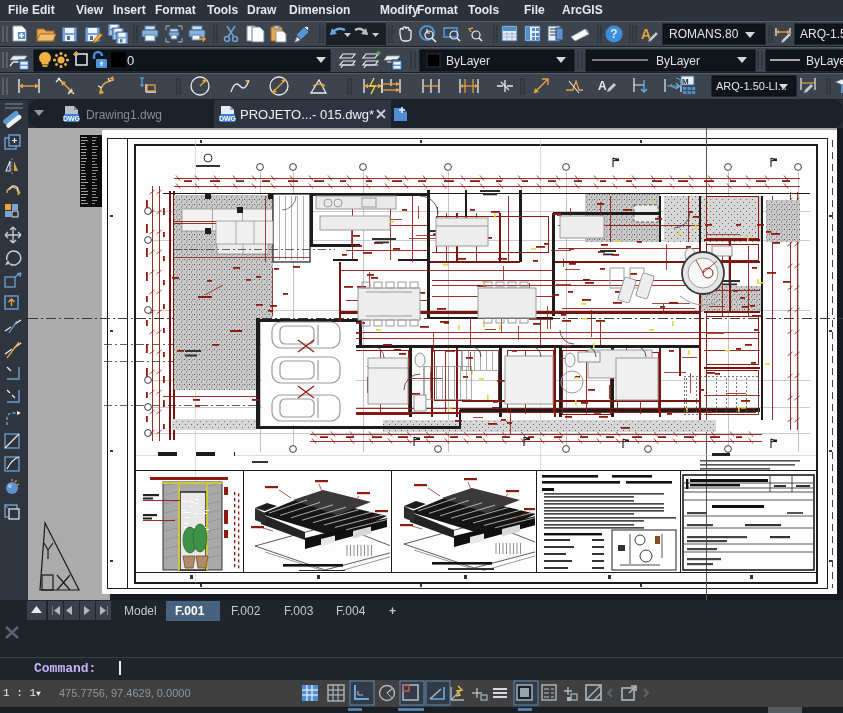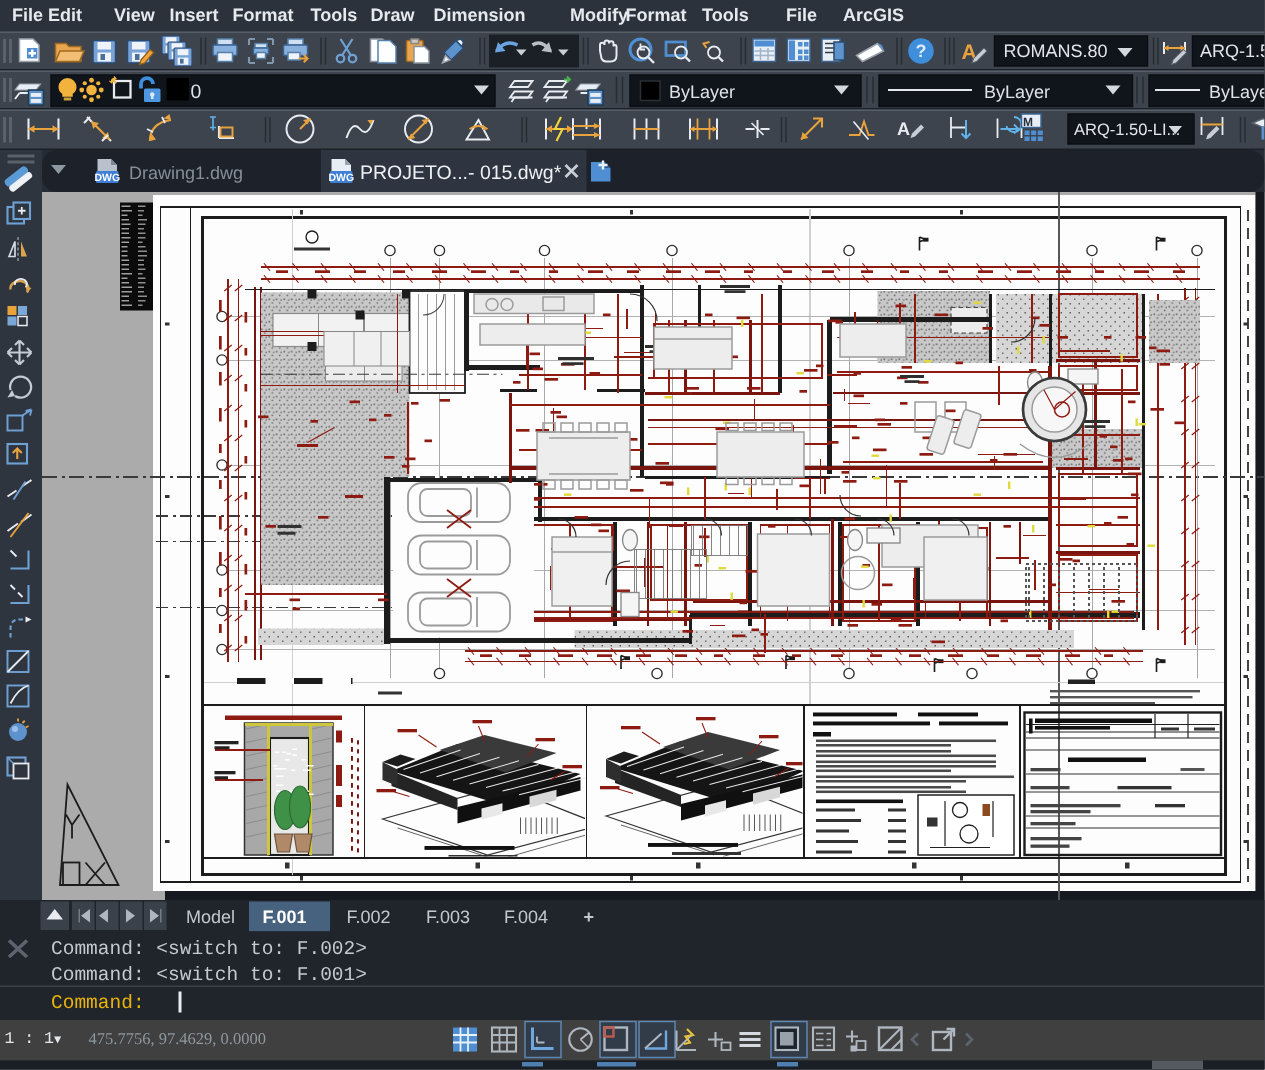--- a/index.html
+++ b/index.html
@@ -8,21 +8,21 @@
   .abs { position:absolute; }
   #menubar { left:0; top:0; width:843px; height:21px; background:#2b323c; color:#e6eaee; font-size:12px; }
   #menubar span { position:absolute; top:3px;font-weight:bold; }
   .tbrow { left:0; width:843px; background:#3e444e; border-top:1px solid #565d66; border-bottom:1px solid #1b2027; }
   #canvas { left:28px; top:128px; width:815px; height:472px; background:#ababab; }
   #tabbar { left:28px; top:100px; width:815px; height:28px; background:#1d222a;border-radius:10px; }
   #lefttb { left:0; top:100px; width:28px; height:500px; background:#2f353e; }
   #laytabs { left:0; top:600px; width:843px; height:21px; background:#20252c; color:#c6ccd3; font-size:12px; }
   #cmd { left:0; top:621px; width:843px; height:59px; background:#20252c; font-family:"Liberation Mono",monospace; }
   #cmd .hist { position:absolute; left:34px; top:3px; color:#c3c9d0; font-size:13px; line-height:17px; white-space:pre; }
-  #cmd .inp  { position:absolute; left:34px; top:40px; color:#eab308; font-size:13px; }
+  #cmd .inp  { position:absolute; left:34px; top:40px; color:#c4b5fd; font-size:13px;font-weight:bold; }
   #status { left:0; top:680px; width:843px; height:27px; background:#404040; color:#9aa2ab; font-size:11px; }
   #bottomstrip { left:0; top:707px; width:843px; height:6px; background:#1a1e25; }
 </style>
 </head>
 <body>
 <div id="app">
   <div id="menubar" class="abs">
     <span style="left:8px">File</span>
       <span style="left:32px">Edit</span>
       <span style="left:76px">View</span>
@@ -1867,30 +1867,28 @@
       <text x="284" y="15" font-size="12" fill="#c2c8cf" font-family="Liberation Sans">F.003</text>
       <text x="336" y="15" font-size="12" fill="#c2c8cf" font-family="Liberation Sans">F.004</text>
       <text x="389" y="15" font-size="12" font-weight="bold" fill="#c2c8cf" font-family="Liberation Sans">+</text>
     </svg>
   </div>
 
   <div id="cmd" class="abs">
     <svg width="30" height="30" style="position:absolute;left:0;top:0">
         <path d="M6 6 l12 11 m0 -11 L6 17" stroke="#5c646e" stroke-width="2.4"></path>
       </svg>
-    <div class="hist">Command: &lt;switch to: F.002&gt;
-Command: &lt;switch to: F.001&gt;</div>
     <div style="position:absolute;left:0;top:36px;width:843px;border-top:1px solid #3a414a"></div>
     <div class="inp">Command: </div>
     <div style="position:absolute;left:119px;top:40px;width:2px;height:14px;background:#e8edf2"></div>
   </div>
 
   <div id="status" class="abs">
     <div style="position:absolute;left:3px;top:7px;color:#e4e8ec;font-size:11px;font-family:'Liberation Mono',monospace;">1 : 1<span style="font-size:8px">▼</span></div>
-    <div style="position:absolute;left:59px;top:7px;color:#8f979f;font-size:11px;font-family:Liberation Serif, serif;">475.7756, 97.4629, 0.0000</div>
+    <div style="position:absolute;left:59px;top:7px;color:#8f979f;font-size:11px;font-family:Liberation Sans, sans-serif;">475.7756, 97.4629, 0.0000</div>
     <svg width="380" height="27" style="position:absolute;left:295px;top:0">
       <g transform="translate(7,5)">
           <rect x="0" y="0" width="16" height="16" fill="#4f8ed2"></rect>
           <g stroke="#e8f0f8" stroke-width="1.2">
             <line x1="0" y1="5" x2="16" y2="5"></line>
             <line x1="0" y1="10" x2="16" y2="10"></line>
             <line x1="5" y1="0" x2="5" y2="16"></line>
             <line x1="10" y1="0" x2="10" y2="16"></line>
           </g>
         </g>

